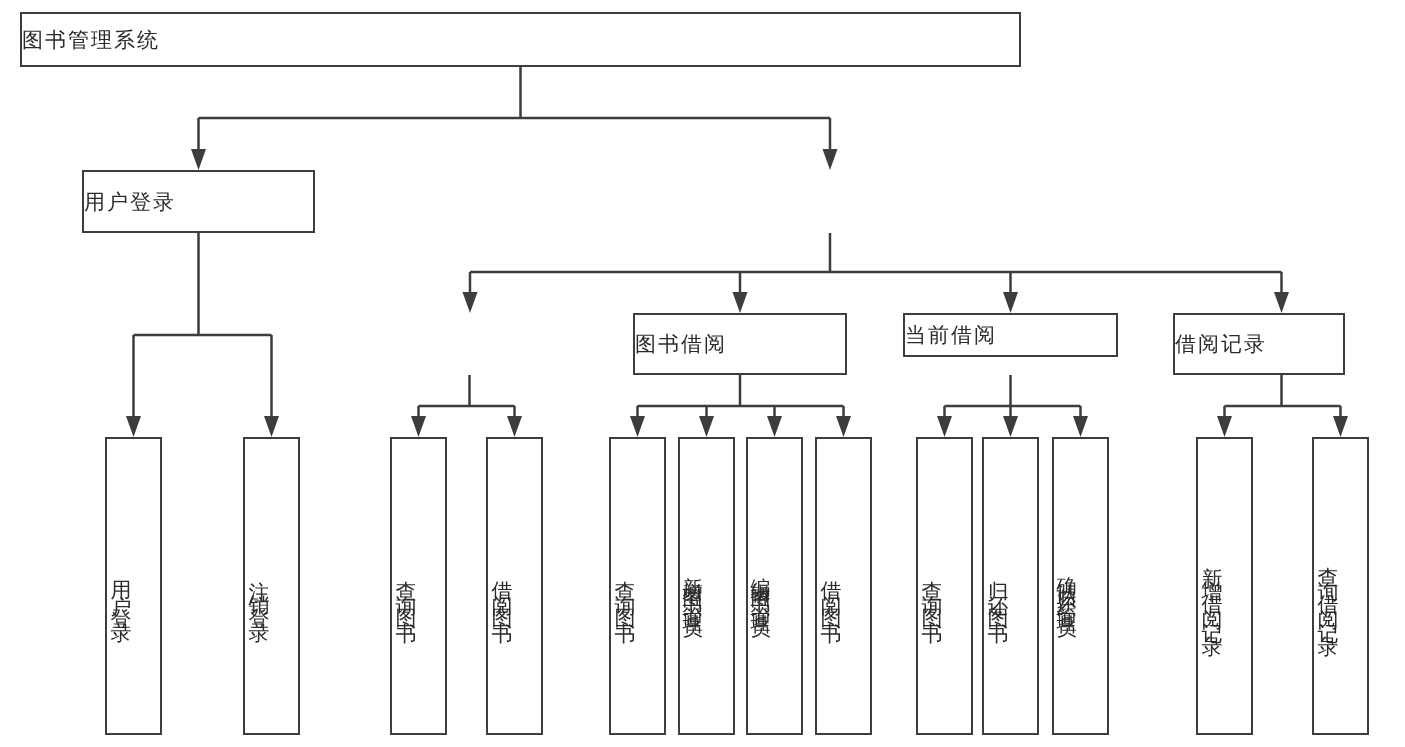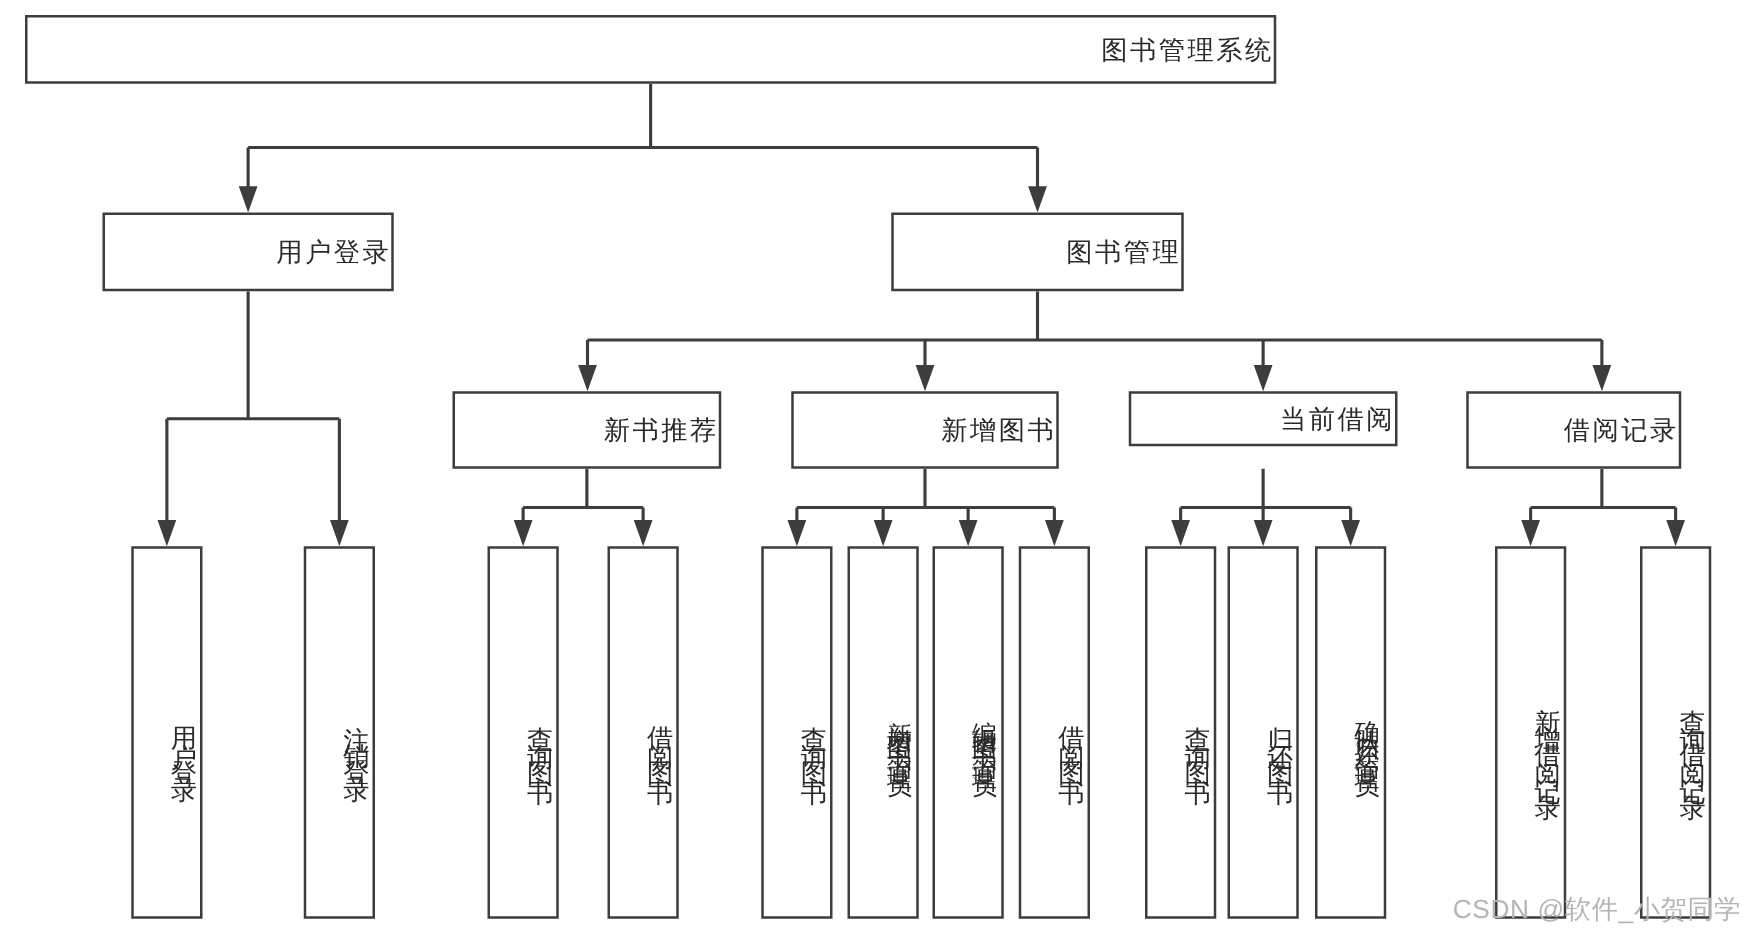--- a/index.html
+++ b/index.html
@@ -10,21 +10,21 @@
   }
   html,body{margin:0;padding:0;background:var(--bg);}
   body{font-family:"Liberation Sans","DejaVu Sans",sans-serif;}
   .canvas{
     position:relative;width:1405px;height:747px;background:var(--bg);overflow:hidden;
   }
   .wires{position:absolute;left:0;top:0;width:1405px;height:747px;color:var(--line);}
   .box{
     position:absolute;box-sizing:border-box;background:#fff;
     border:2.5px solid var(--line);
-    display:flex;align-items:center;justify-content:flex-end;
+    display:flex;align-items:center;justify-content:flex-start;
     color:var(--text);font-size:21px;letter-spacing:2px;
     z-index:2;
   }
   .leaf span{
     writing-mode:vertical-rl;
     text-orientation:mixed;
     letter-spacing:14px;
     font-size:21px;
     padding-top:12px;
   }
@@ -64,29 +64,23 @@
              M1217 416 L1232 416 L1224.5 437 Z M1333 416 L1348 416 L1340.5 437 Z"></path>
   </svg>
 
   <div class="box" style="left:20px;top:12px;width:1001px;height:55px;">
     <span>图书管理系统</span>
   </div>
 
   <div class="box" style="left:82px;top:170px;width:233px;height:63px;">
     <span>用户登录</span>
   </div>
-  <div class="box" style="left:713px;top:170px;width:234px;height:63px;">
-    <span>图书管理</span>
-  </div>
 
-  <div class="box" style="left:362px;top:313px;width:215px;height:62px;">
-    <span>新书推荐</span>
-  </div>
   <div class="box" style="left:633px;top:313px;width:214px;height:62px;">
-    <span>新增图书</span>
+    <span>图书借阅</span>
   </div>
   <div class="box" style="left:903px;top:313px;width:215px;height:44px;">
     <span>当前借阅</span>
   </div>
   <div class="box" style="left:1173px;top:313px;width:172px;height:62px;">
     <span>借阅记录</span>
   </div>
 
   <div class="box leaf" style="left:105px;top:437px;width:57px;height:298px;">
     <span>用户登录</span>
@@ -125,15 +119,14 @@
     <span>确认归还（管理员）</span>
   </div>
 
   <div class="box leaf" style="left:1196px;top:437px;width:57px;height:298px;">
     <span>新增借阅记录</span>
   </div>
   <div class="box leaf" style="left:1312px;top:437px;width:57px;height:298px;">
     <span>查询借阅记录</span>
   </div>
 
-  <div class="watermark">CSDN @软件_小贺同学</div>
 
 </div>
 
 </body></html>

